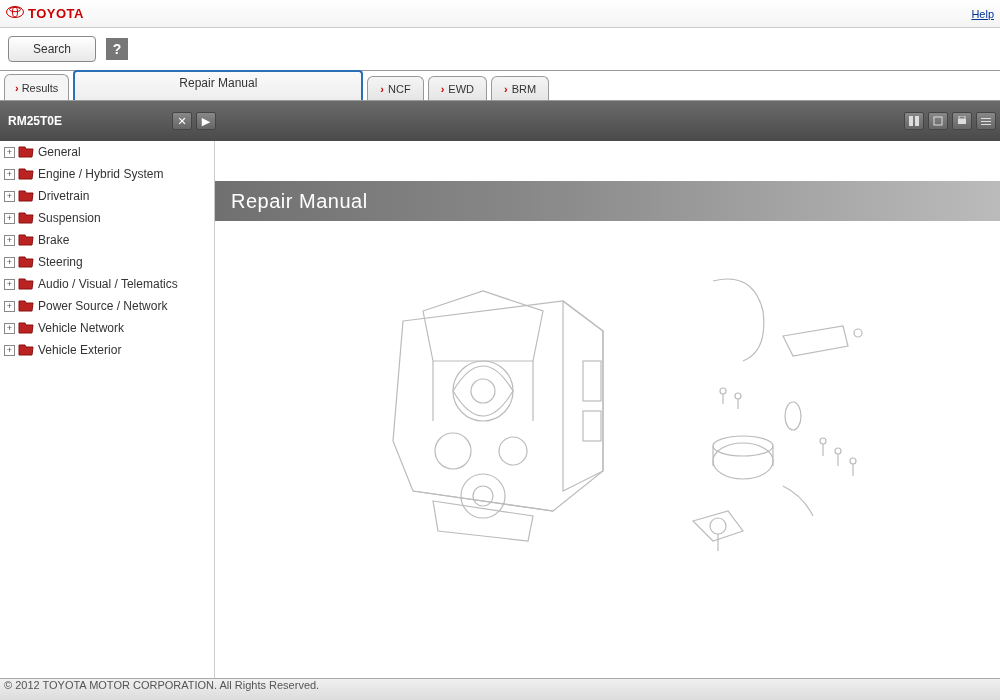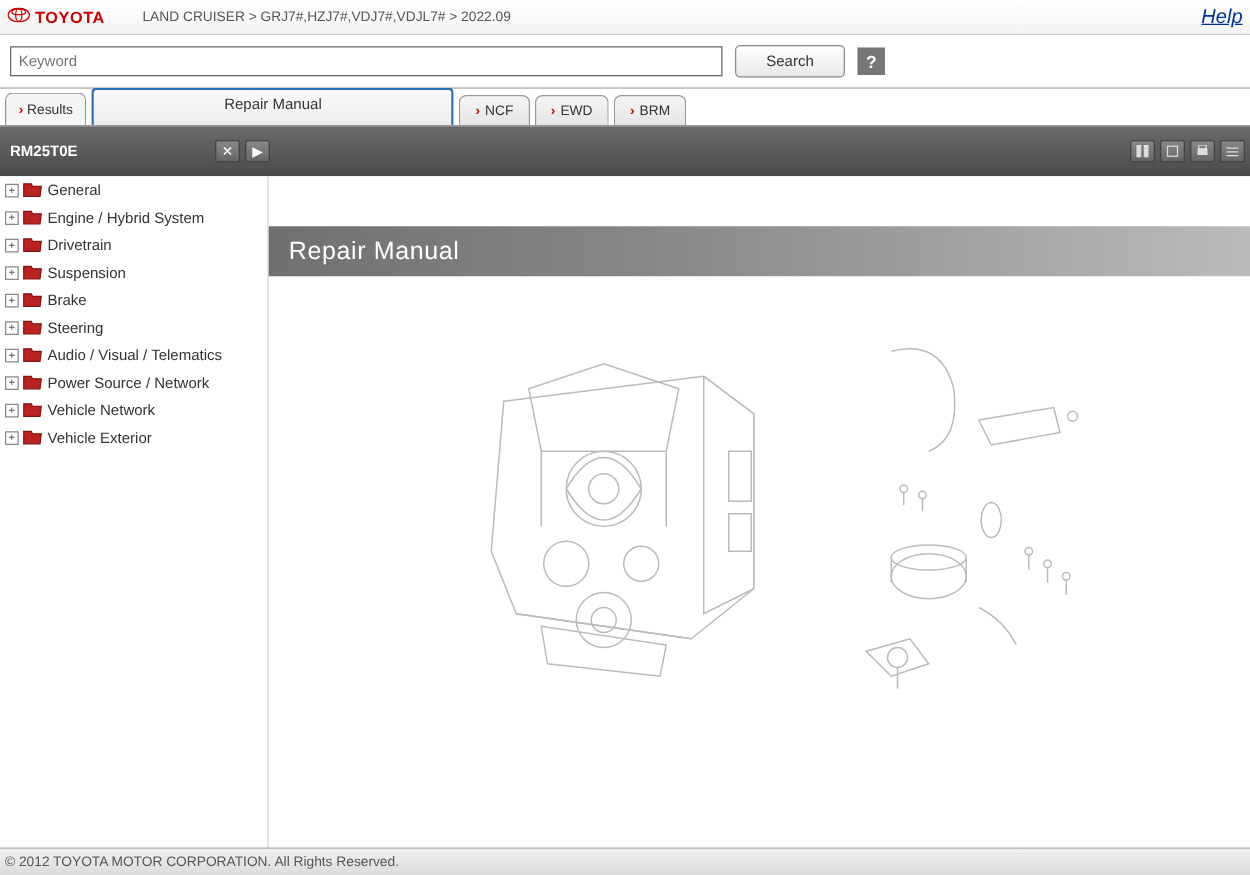--- a/index.html
+++ b/index.html
@@ -35,23 +35,22 @@
 }
 .breadcrumb {
   margin-left: 30px;
   color: #555;
   font-size: 11px;
 }
 .help-link {
   margin-left: auto;
   color: #003399;
   text-decoration: underline;
-  font-size: 16px;
-  cursor: pointer;
-  font-style: italic;
+  font-size: 11px;
+  cursor: pointer;
 }
 .searchbar {
   padding: 8px;
   display: flex;
   align-items: center;
   gap: 10px;
   border-bottom: 1px solid #999;
 }
 .search-input {
   width: 570px;
@@ -236,44 +235,42 @@
   position: absolute;
   bottom: 0;
   left: 0;
   right: 0;
   height: 22px;
   background: linear-gradient(#f0f0f0, #dcdcdc);
   border-top: 1px solid #aaa;
   font-size: 11px;
   color: #555;
   display: flex;
-  align-items: center;
+  align-items: flex-start;
   padding-left: 4px;
 }
 </style>
 </head>
 <body>
 
 <div class="header">
   <span class="logo">
     <span class="logo-icon">
       <svg width="18" height="12" viewBox="0 0 18 12">
           <ellipse cx="9" cy="6" rx="8.5" ry="5.5" fill="none" stroke="#cc0000" stroke-width="1"></ellipse>
           <ellipse cx="9" cy="6" rx="2.5" ry="5" fill="none" stroke="#cc0000" stroke-width="1"></ellipse>
           <ellipse cx="9" cy="3.5" rx="5.5" ry="2.2" fill="none" stroke="#cc0000" stroke-width="1"></ellipse>
         </svg>
     </span>
     <span>TOYOTA</span>
   </span>
-  <span class="breadcrumb">LAND CRUISER &gt; GRJ7#,HZJ7#,VDJ7#,VDJL7# &gt; 2022.09</span>
   <span class="help-link">Help</span>
 </div>
 
 <div class="searchbar">
-  <input class="search-input" placeholder="Keyword" style="">
   <button class="btn">Search</button>
   <div class="help-icon">?</div>
 </div>
 
 <div class="tabrow">
   <div class="results-tab">
     <span class="chev">›</span>
     <span>Results</span>
   </div>
   <div class="main-tab">

